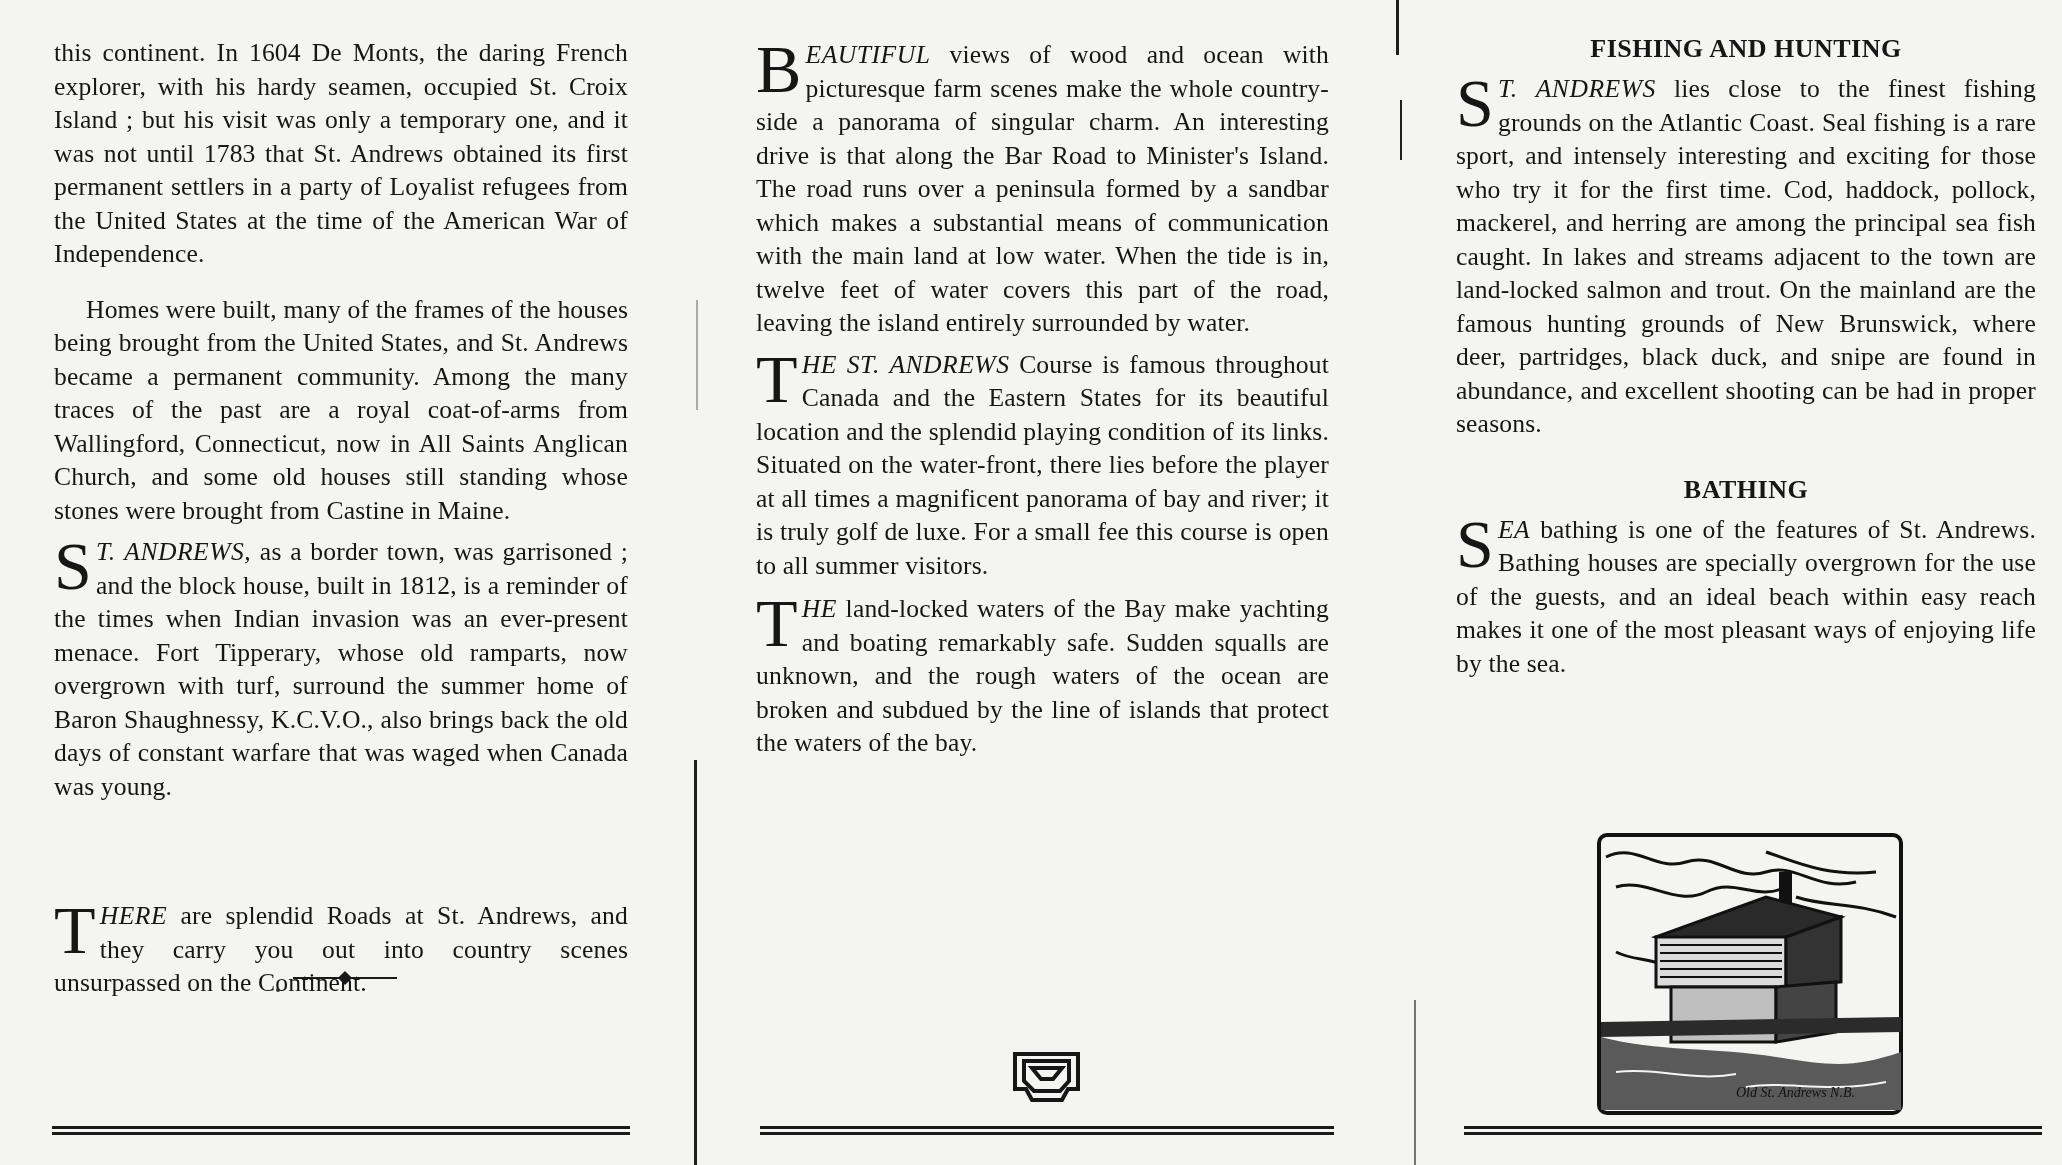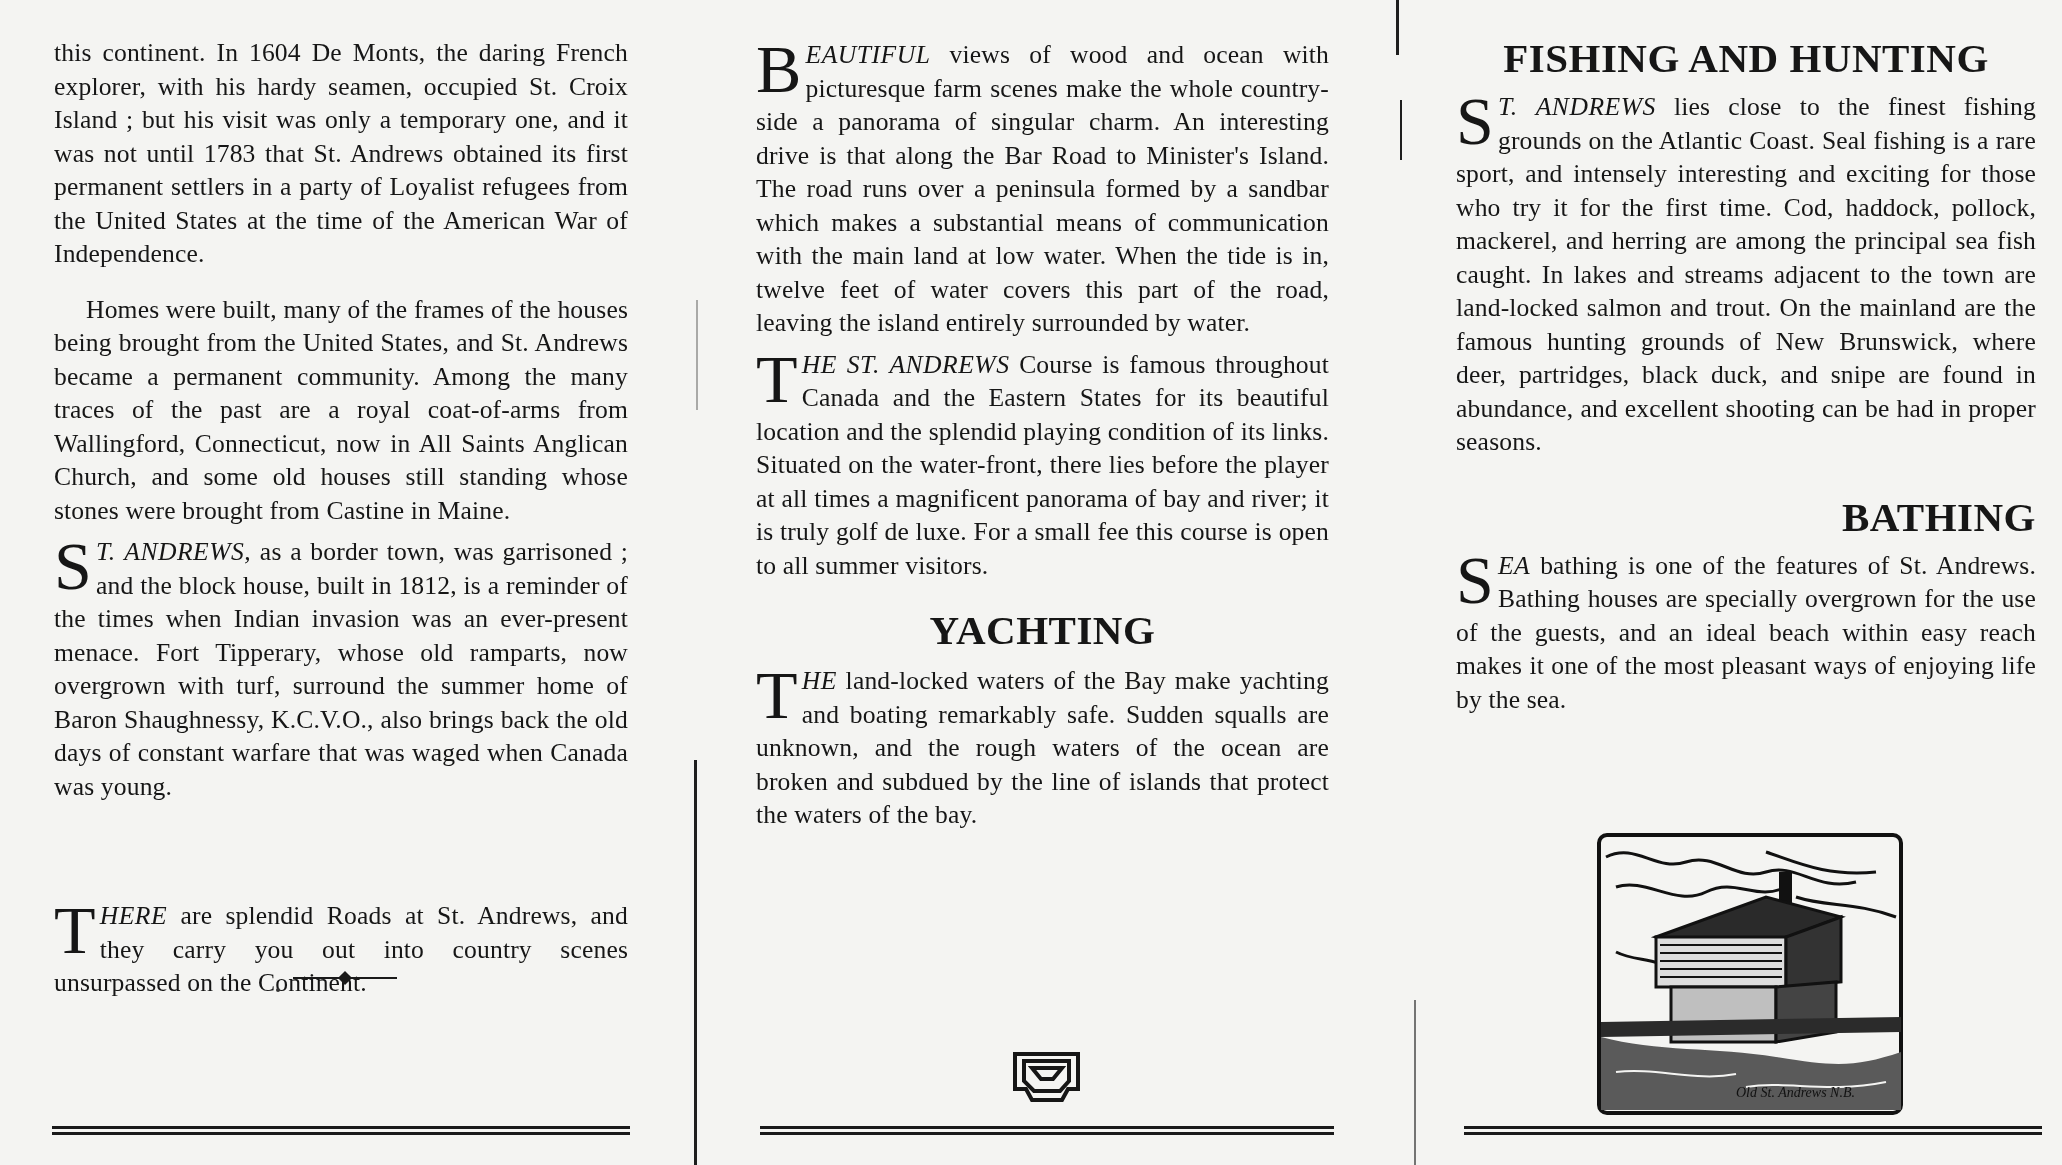--- a/index.html
+++ b/index.html
@@ -31,21 +31,21 @@
     font-size: 68px;
     line-height: 54px;
     margin: 4px 4px 0 0;
     font-family: "Liberation Serif", serif;
     font-weight: normal;
   }
   .caps { font-variant: normal; letter-spacing: 0.5px; font-style: italic; }
   .heading {
     text-align: center;
     font-weight: bold;
-    font-size: 41px;
+    font-size: 26px;
     letter-spacing: 0.5px;
     margin: 0;
   }
   .rule-double {
     position: absolute; height: 9px;
     border-top: 3px solid #1a1a1a;
     border-bottom: 3px solid #1a1a1a;
     box-sizing: border-box;
   }
   .vrule {
@@ -78,38 +78,37 @@
 <div class="ornament-diamond" style="left:340px; top:973px;"></div>
 <div class="speck" style="left:276px; top:988px;"></div>
 
 <div class="col" id="col2">
   <p class="para dropcap-para" style="margin-top:38px;">
     <span class="dropcap">B</span><span class="caps">EAUTIFUL</span><span> views of wood and ocean with picturesque farm scenes make the whole country-side a panorama of singular charm.  An interesting drive is that along the Bar Road to Minister's Island.  The road runs over a peninsula formed by a sandbar which makes a substantial means of communication with the main land at low water.  When the tide is in, twelve feet of water covers this part of the road, leaving the island entirely surrounded by water.</span>
   </p>
   <p class="para dropcap-para" style="margin-top:8px;">
     <span class="dropcap">T</span><span class="caps">HE ST. ANDREWS</span><span> Course is famous throughout Canada and the Eastern States for its beautiful location and the splendid playing condition of its links.  Situated on the water-front, there lies before the player at all times a magnificent panorama of bay and river; it is truly golf de luxe.  For a small fee this course is open to all summer visitors.</span>
   </p>
-  <h2 class="heading" style="margin-top:24px;">YACHTING</h2>
   <p class="para dropcap-para" style="margin-top:10px;">
     <span class="dropcap">T</span><span class="caps">HE</span><span> land-locked waters of the Bay make yachting and boating remarkably safe. Sudden squalls are unknown, and the rough waters of the ocean are broken and subdued by the line of islands that protect the waters of the bay.</span>
   </p>
 </div>
 
 <svg style="position:absolute; left:1012px; top:1051px;" width="70" height="52" viewBox="0 0 70 52">
   <path d="M3 3 H66 V38 H56 L50 49 H20 L14 38 H3 Z" fill="none" stroke="#161616" stroke-width="4"></path>
   <path d="M12 10 H57 V30 L48 40 H22 L12 30 Z" fill="none" stroke="#161616" stroke-width="4"></path>
   <path d="M20 17 H50 L41 28 H29 Z" fill="none" stroke="#161616" stroke-width="4"></path>
 </svg>
 
 <div class="col" id="col3">
   <h2 class="heading" style="margin-top:34px;">FISHING AND HUNTING</h2>
   <p class="para dropcap-para" style="margin-top:8px;">
     <span class="dropcap">S</span><span class="caps">T. ANDREWS</span><span> lies close to the finest fishing grounds on the Atlantic Coast. Seal fishing is a rare sport, and intensely interesting and exciting for those who try it for the first time.  Cod, haddock, pollock, mackerel, and herring are among the principal sea fish caught.  In lakes and streams adjacent to the town are land-locked salmon and trout.  On the mainland are the famous hunting grounds of New Brunswick, where deer, partridges, black duck, and snipe are found in abundance, and excellent shooting can be had in proper seasons.</span>
   </p>
-  <h2 class="heading" style="margin-top:34px;text-align:right;">BATHING</h2>
+  <h2 class="heading" style="margin-top:34px;">BATHING</h2>
   <p class="para dropcap-para" style="margin-top:8px;">
     <span class="dropcap">S</span><span class="caps">EA</span><span> bathing is one of the features of St. Andrews.  Bathing houses are specially overgrown for the use of the guests, and an ideal beach within easy reach makes it one of the most pleasant ways of enjoying life by the sea.</span>
   </p>
 </div>
 
 <svg style="position:absolute; left:1596px; top:832px;" width="310" height="285" viewBox="0 0 310 285">
   <rect x="3" y="3" width="302" height="278" rx="8" fill="none" stroke="#111" stroke-width="4"></rect>
   <g fill="none" stroke="#111" stroke-width="3">
     <path d="M10 25 C40 10, 60 40, 90 30 S140 50, 170 40 S220 60, 260 50"></path>
     <path d="M20 55 C50 45, 80 75, 110 60 S160 70, 190 55"></path>

